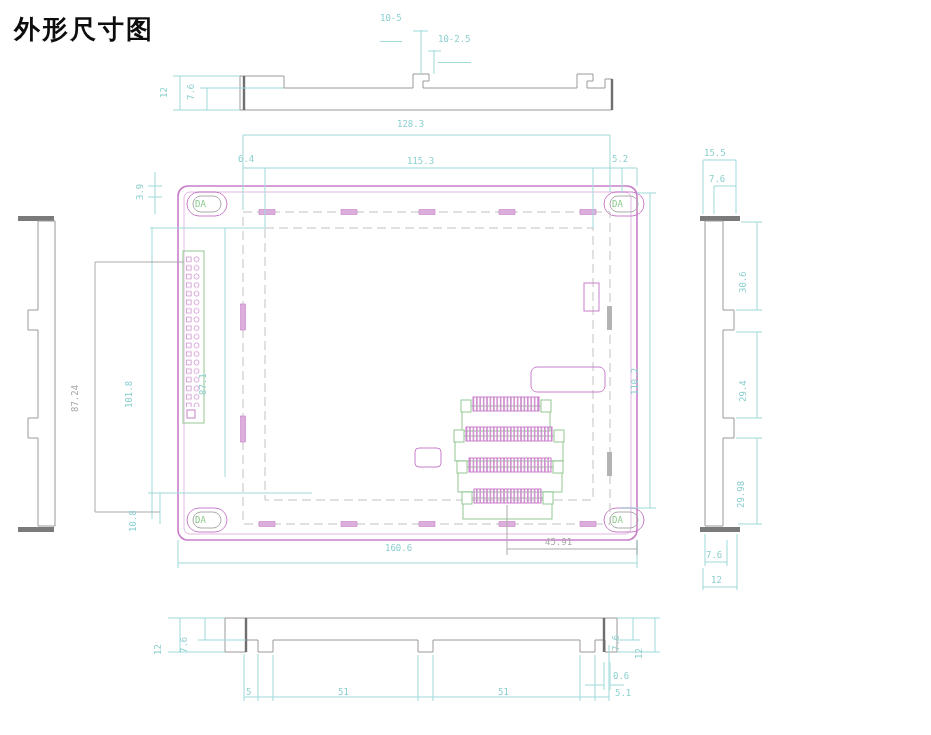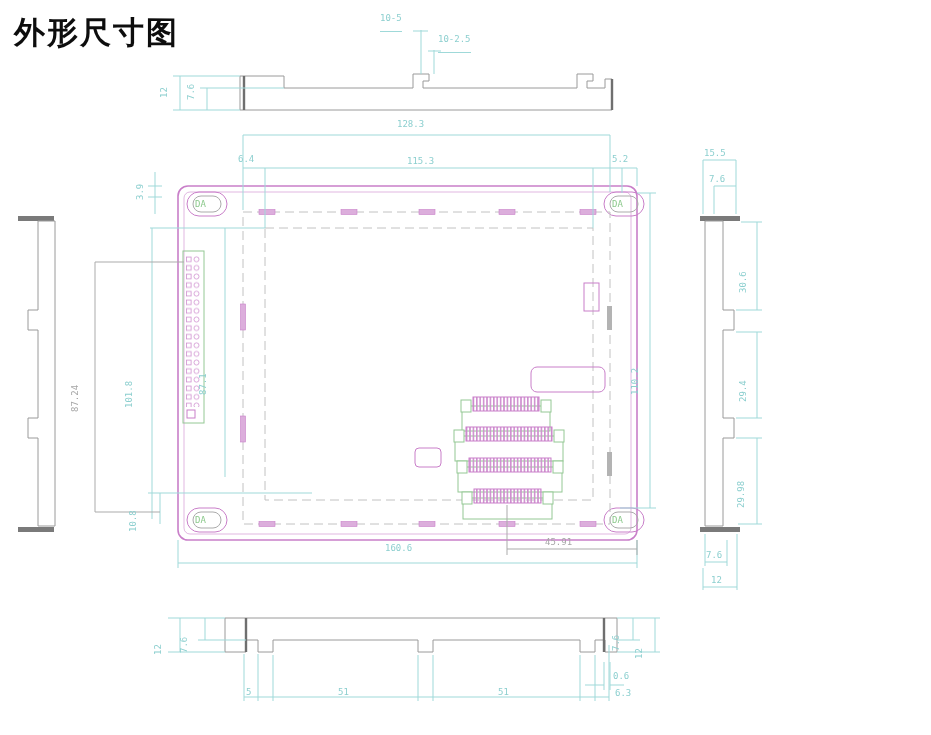--- a/index.html
+++ b/index.html
@@ -1,24 +1,24 @@
 <!DOCTYPE html>
 <html><head>
 <meta charset="utf-8">
 <style>
   html,body{margin:0;padding:0;background:#fff;}
   #stage{position:relative;width:931px;height:735px;background:#ffffff;overflow:hidden;
          font-family:"DejaVu Sans Mono", monospace;}
   #title{position:absolute;left:14px;top:12px;font-family:"DejaVu Sans",sans-serif;
-         font-weight:bold;font-size:31px;color:#0d0d0d;letter-spacing:2px;}
+         font-weight:bold;font-size:26px;color:#0d0d0d;letter-spacing:2px;}
   svg{position:absolute;left:0;top:0;}
   .lbl{position:absolute;font-size:9px;line-height:10px;white-space:nowrap;color:#8ccfcf;}
   .gray{color:#a6a6a6;}
   .green{color:#8cc98c;}
-  .und{border-bottom:1px solid #9fd9d9;padding-bottom:8px;}
+  .und{border-bottom:1px solid #9fd9d9;padding-bottom:18px;}
   .v{transform:rotate(-90deg);transform-origin:0 100%;}
   .ctr{width:24px;text-align:left;}
 </style>
 </head>
 <body>
 
 <div id="stage">
   <div id="title">外形尺寸图</div>
 
   <svg width="931" height="735" viewBox="0 0 931 735">
@@ -198,16 +198,16 @@
   <div class="lbl v" style="left:746px;top:498px">29.98</div>
   <div class="lbl" style="left:706px;top:550px">7.6</div>
   <div class="lbl" style="left:711px;top:575px">12</div>
 
   <div class="lbl v" style="left:163px;top:645px">12</div>
   <div class="lbl v" style="left:189px;top:643px">7.6</div>
   <div class="lbl" style="left:246px;top:687px">5</div>
   <div class="lbl" style="left:338px;top:687px">51</div>
   <div class="lbl" style="left:498px;top:687px">51</div>
   <div class="lbl" style="left:613px;top:671px">0.6</div>
-  <div class="lbl" style="left:615px;top:688px">6.3</div>
+  <div class="lbl" style="left:615px;top:688px">5.1</div>
   <div class="lbl v" style="left:621px;top:641px">7.6</div>
   <div class="lbl v" style="left:644px;top:649px">12</div>
 </div>
 
 </body></html>

